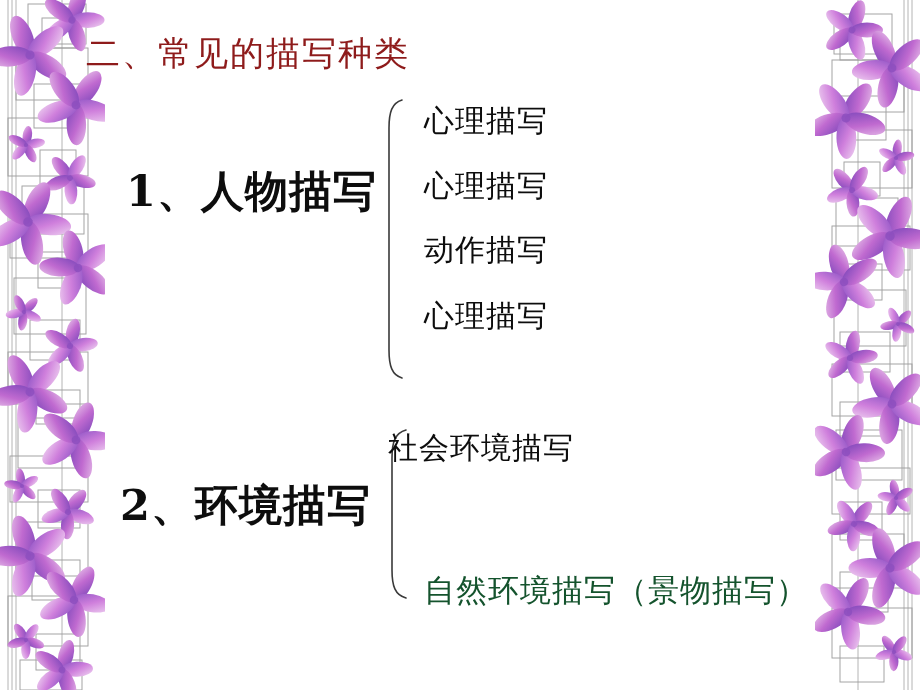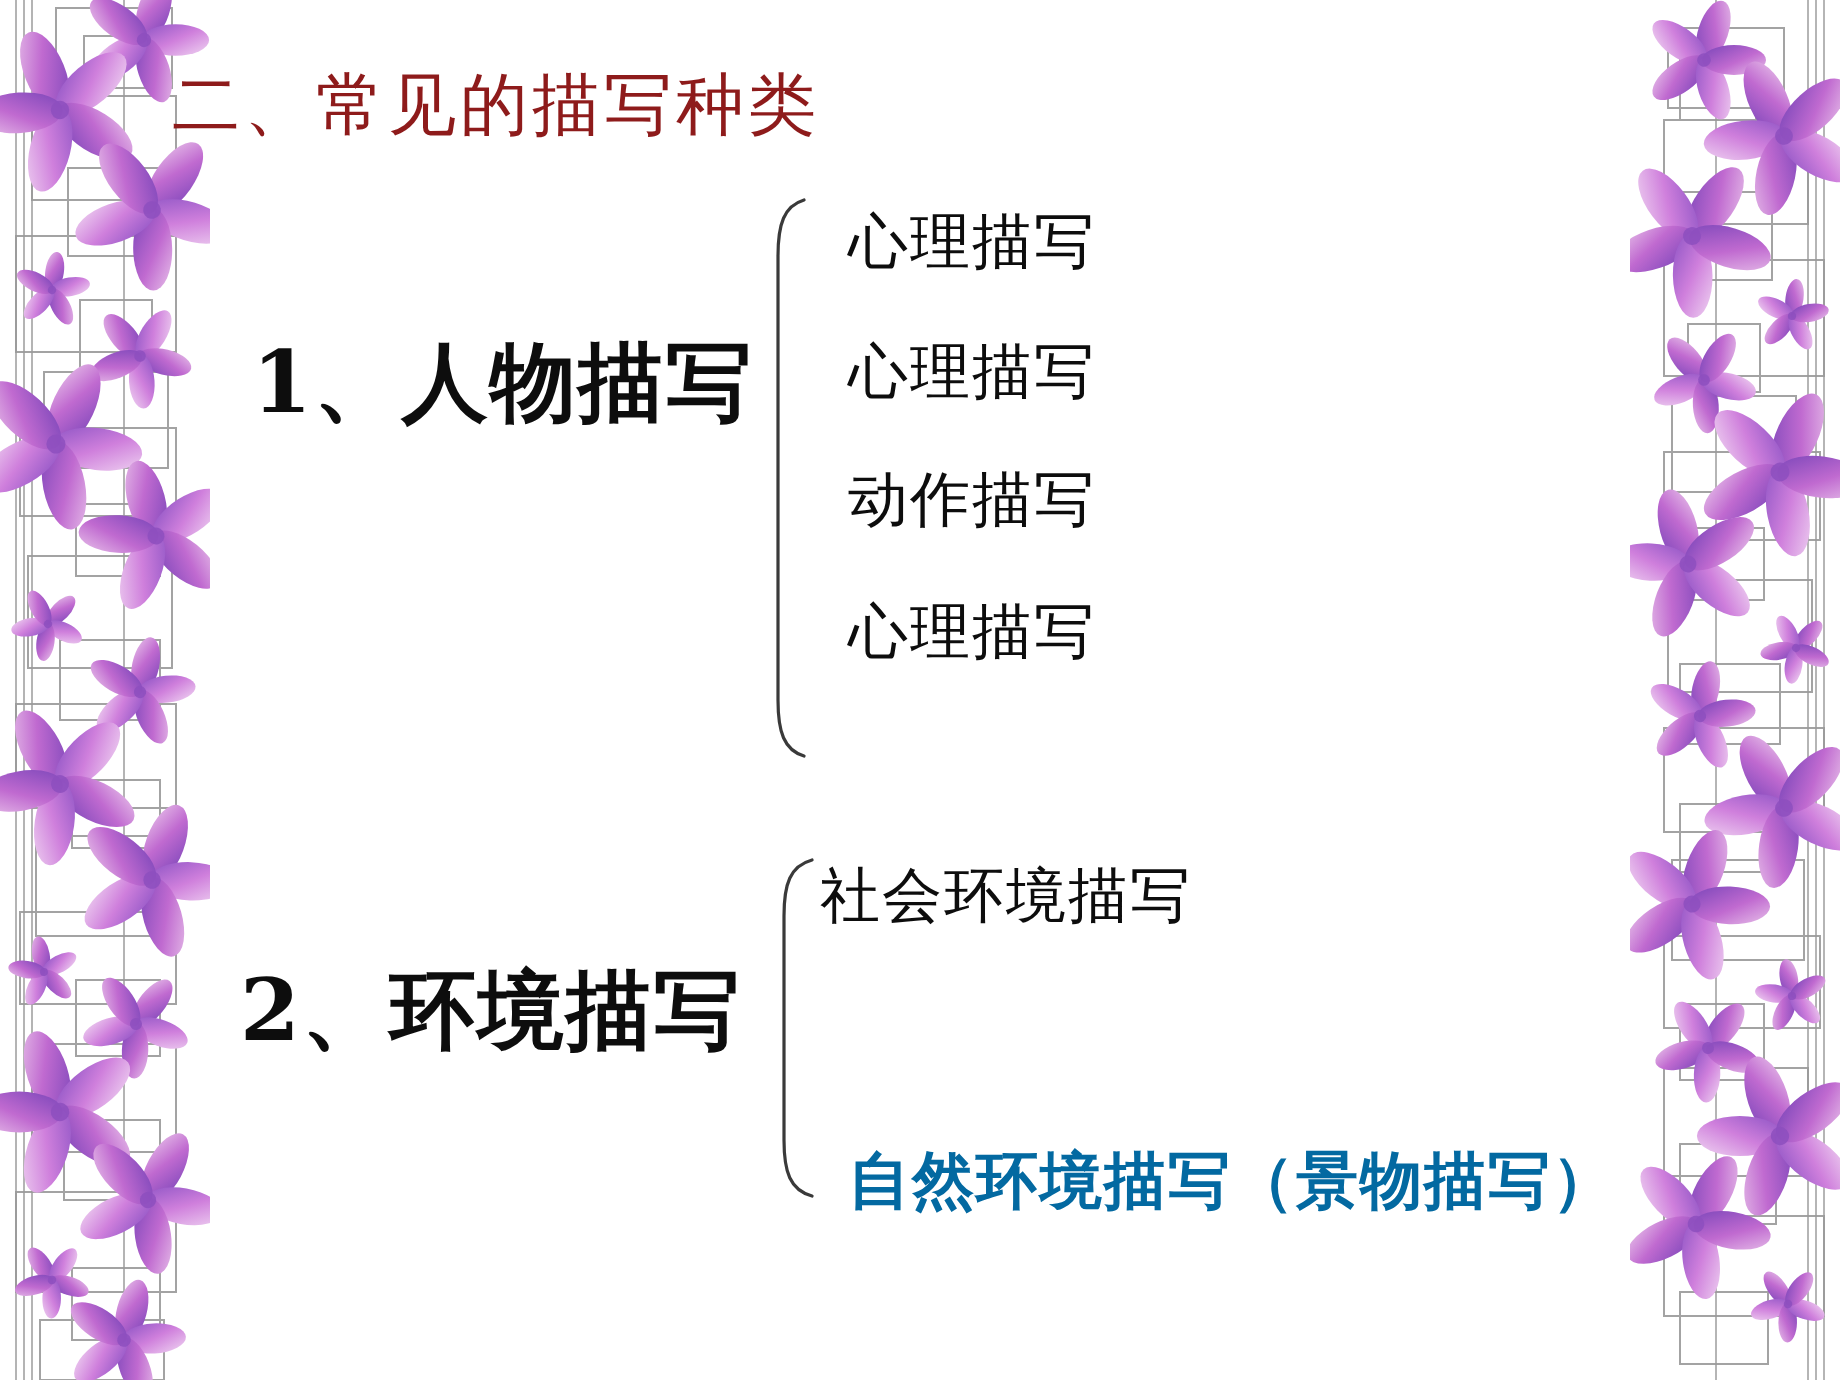--- a/index.html
+++ b/index.html
@@ -69,31 +69,31 @@
   
   .branch-item {
     position: absolute;
     font-size: 30px;
     color: #0d0d0d;
     letter-spacing: 1px;
     white-space: nowrap;
     font-family: "DejaVu Serif", "Liberation Serif", serif;
   }
   .branch-item.accent {
-    color: #0369a1;
-    font-weight: bold;
+    color: #14532d;
+    font-weight: normal;
     font-size: 31px;
   }
 
   #item-1 { left: 424px; top: 101px; }
   #item-2 { left: 424px; top: 166px; }
   #item-3 { left: 424px; top: 230px; }
   #item-4 { left: 424px; top: 296px; }
   #item-5 { left: 424px; top: 361px; }
-  #item-6 { left: 410px; top: 428px; }
+  #item-6 { left: 388px; top: 428px; }
   #item-7 { left: 424px; top: 570px; }
 </style>
 </head>
 <body>
 
 <div id="slide">
 
   <div class="border-strip border-left">
     <svg width="105" height="690" viewBox="0 0 105 690" xmlns="http://www.w3.org/2000/svg">
       <defs>

